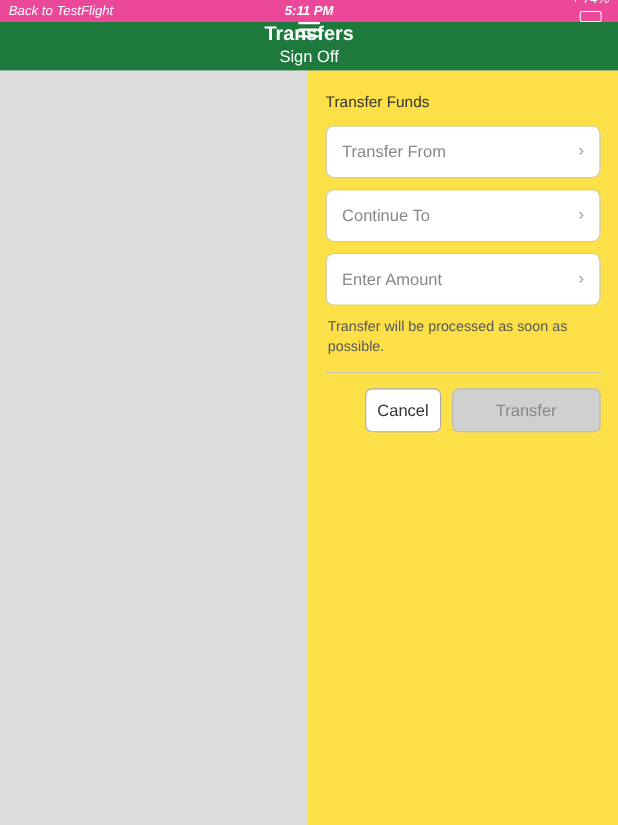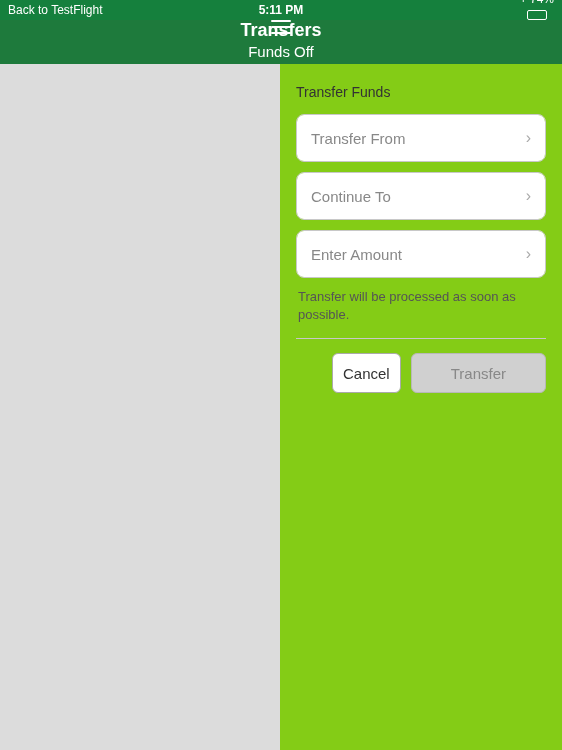--- a/index.html
+++ b/index.html
@@ -7,28 +7,29 @@
     body {
       width: 562px;
       height: 750px;
       font-family: -apple-system, 'Helvetica Neue', Arial, sans-serif;
       background: #e5e5ea;
       overflow: hidden;
     }
 
     
     .status-bar {
-      background: #15803d;
+      background: #ec4899;
       height: 20px;
       display: flex;
       align-items: center;
       justify-content: space-between;
       padding: 0 8px;
       color: white;
       font-size: 12px;
+      font-style: italic;
     }
     .status-bar-left {
       display: flex;
       align-items: center;
       gap: 4px;
     }
     .status-bar-center {
       position: absolute;
       left: 50%;
       transform: translateX(-50%);
@@ -121,21 +122,21 @@
       background: #e5e5ea;
     }
     .left-panel {
       width: 280px;
       background: #dcdcdc;
       flex-shrink: 0;
     }
     .right-panel {
       flex: 1;
       padding: 20px 16px;
-      background: #84cc16;
+      background: #fde047;
     }
 
     .section-title {
       font-size: 14px;
       color: #333;
       margin-bottom: 14px;
       font-weight: 400;
     }
 
     .form-card {
@@ -233,21 +234,21 @@
 
 <div class="nav-bar">
   <div class="nav-bar-left">
     <div class="hamburger-icon">
       <span></span>
       <span></span>
       <span></span>
     </div>
   </div>
   <div class="nav-title">Transfers</div>
-  <button class="sign-off-btn">Funds Off</button>
+  <button class="sign-off-btn">Sign Off</button>
 </div>
 
 <div class="content">
 
   <div class="left-panel"></div>
 
   <div class="right-panel">
     <div class="section-title">Transfer Funds</div>
 
     <div class="form-card">

